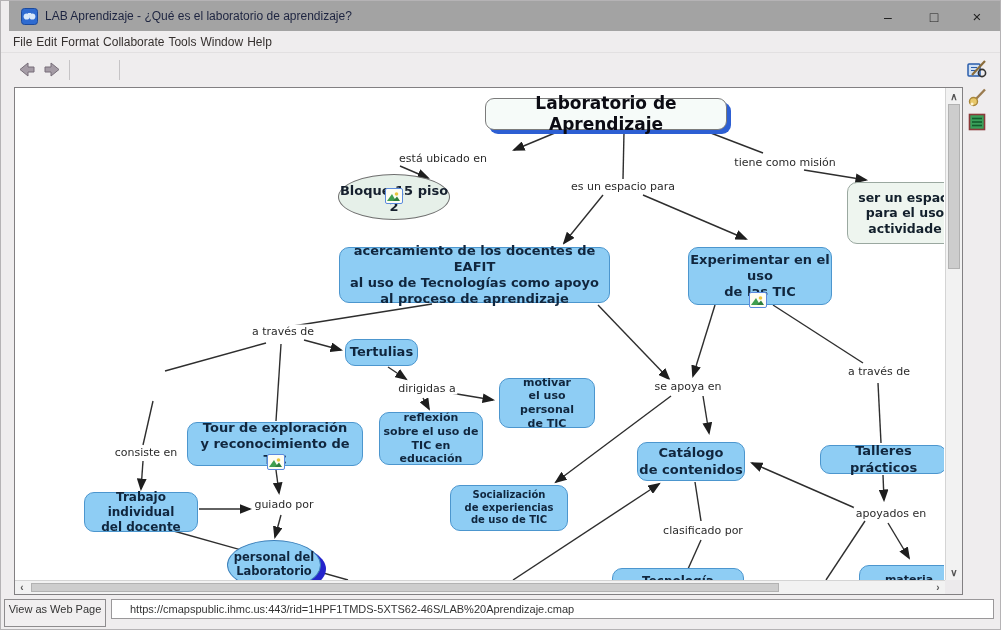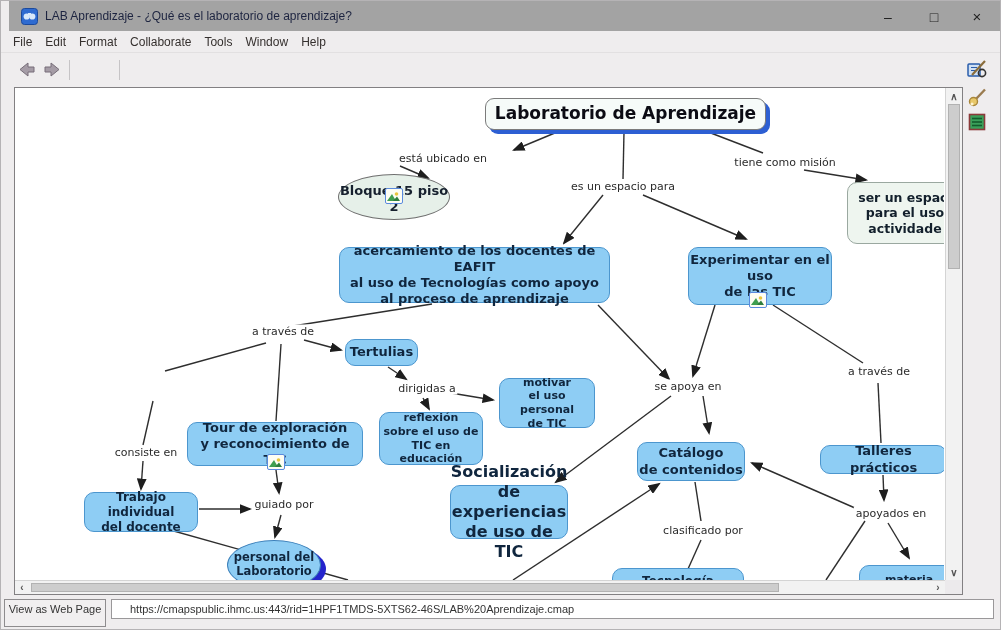--- a/index.html
+++ b/index.html
@@ -6,21 +6,21 @@
   #window{position:relative;width:1001px;height:630px;background:#efedee;border:1px solid #b5b3b5;box-sizing:border-box;overflow:hidden;}
 
   
   .titlebar{position:absolute;left:8px;top:0;width:100%;height:30px;background:#a3a3a3;display:flex;align-items:center;}
   .app-icon{position:absolute;left:12px;top:7px;width:17px;height:17px;}
   .title-text{position:absolute;left:36px;top:8px;font-size:12px;color:#1d2440;white-space:nowrap;}
   .winbtn{position:absolute;top:4px;width:34px;height:24px;text-align:center;line-height:24px;font-size:14px;color:#222;}
   .btn-min{left:862px;} .btn-max{left:908px;} .btn-close{left:951px;font-size:15px;}
 
   
-  .menubar{position:absolute;left:0;top:30px;width:100%;height:22px;display:flex;align-items:center;padding-left:12px;gap:13px;border-bottom:1px solid #e2e0e1;box-sizing:border-box;}
+  .menubar{position:absolute;left:0;top:30px;width:100%;height:22px;display:flex;align-items:center;padding-left:12px;gap:4px;border-bottom:1px solid #e2e0e1;box-sizing:border-box;}
   .menu-item{font-size:12px;color:#35302e;white-space:nowrap;}
 
   
   .toolbar{position:absolute;left:0;top:52px;width:100%;height:34px;}
   .tb-sep{position:absolute;top:7px;width:1px;height:20px;background:#c6c4c6;}
   .nav-arrow{position:absolute;top:9px;}
   .tb-btn{position:absolute;display:flex;align-items:center;}
   .combo{position:absolute;left:152px;top:56px;width:166px;height:22px;background:#fff;border:1px solid #8aa6c8;box-sizing:border-box;font-size:12px;color:#222;line-height:20px;padding-left:7px;}
   .combo .caret{position:absolute;right:6px;top:1px;color:#555;font-size:11px;}
 
@@ -172,21 +172,21 @@
           <line x1="868" y1="387" x2="869" y2="412" marker-end="url(#ah)"></line>
           <line x1="840" y1="420" x2="737" y2="375" marker-end="url(#ah)"></line>
           <line x1="498" y1="492" x2="644" y2="396" marker-end="url(#ah)"></line>
           <line x1="680" y1="394" x2="686" y2="433"></line>
           <line x1="686" y1="452" x2="673" y2="481"></line>
           <line x1="850" y1="433" x2="811" y2="492"></line>
           <line x1="873" y1="435" x2="894" y2="470" marker-end="url(#ah)"></line>
         </g>
       </svg>
 
-      <div class="node node-title" style="left:470px;top:10px;width:281px;height:32px">Laboratorio de Aprendizaje</div>
+      <div class="node node-title" style="left:470px;top:10px;width:242px;height:32px">Laboratorio de Aprendizaje</div>
       <div class="node ellipse node-bloque" style="left:323px;top:86px;width:112px;height:46px">Bloque 15 piso 2</div>
       <div class="node" style="left:324px;top:159px;width:271px;height:56px;font-size:13px">acercamiento de los docentes de EAFIT
 al uso de Tecnologías como apoyo
 al proceso de aprendizaje</div>
       <div class="node" style="left:673px;top:159px;width:144px;height:58px;font-size:13px">Experimentar en el
 uso
 de las TIC</div>
       <div class="node node-mision" style="left:832px;top:94px;width:116px;height:62px">ser un espaci
 para el uso
 actividade</div>
@@ -199,21 +199,21 @@
 TIC en educación</div>
       <div class="node" style="left:172px;top:334px;width:176px;height:44px;font-size:13px">Tour de exploración
 y reconocimiento de TIC</div>
       <div class="node" style="left:805px;top:357px;width:127px;height:29px;font-size:13px">Talleres prácticos</div>
       <div class="node" style="left:622px;top:354px;width:108px;height:39px;font-size:13px">Catálogo
 de contenidos</div>
       <div class="node" style="left:69px;top:404px;width:114px;height:40px;font-size:12px">Trabajo individual
 del docente</div>
       <div class="node ellipse node-personal" style="left:212px;top:452px;width:94px;height:50px">personal del
 Laboratorio</div>
-      <div class="node" style="left:435px;top:397px;width:118px;height:54px;font-size:16px">Socialización
+      <div class="node" style="left:435px;top:397px;width:118px;height:46px;font-size:10px">Socialización
 de experiencias
 de uso de TIC</div>
       <div class="node" style="left:597px;top:480px;width:132px;height:30px;font-size:12px;align-items:flex-start;padding-top:5px">Tecnología</div>
       <div class="node" style="left:844px;top:477px;width:100px;height:30px;font-size:11px;align-items:flex-start;padding-top:7px">materia</div>
 
       <div class="img-icon" style="left:370px;top:100px">
         <svg width="15" height="13">
             <circle cx="10.5" cy="4" r="1.8" fill="#e8c63e"></circle>
             <polygon points="1,11 6,4 10,11" fill="#3f9e4f"></polygon>
             <polygon points="7,11 11,6.5 14,11" fill="#2e7d3c"></polygon>

